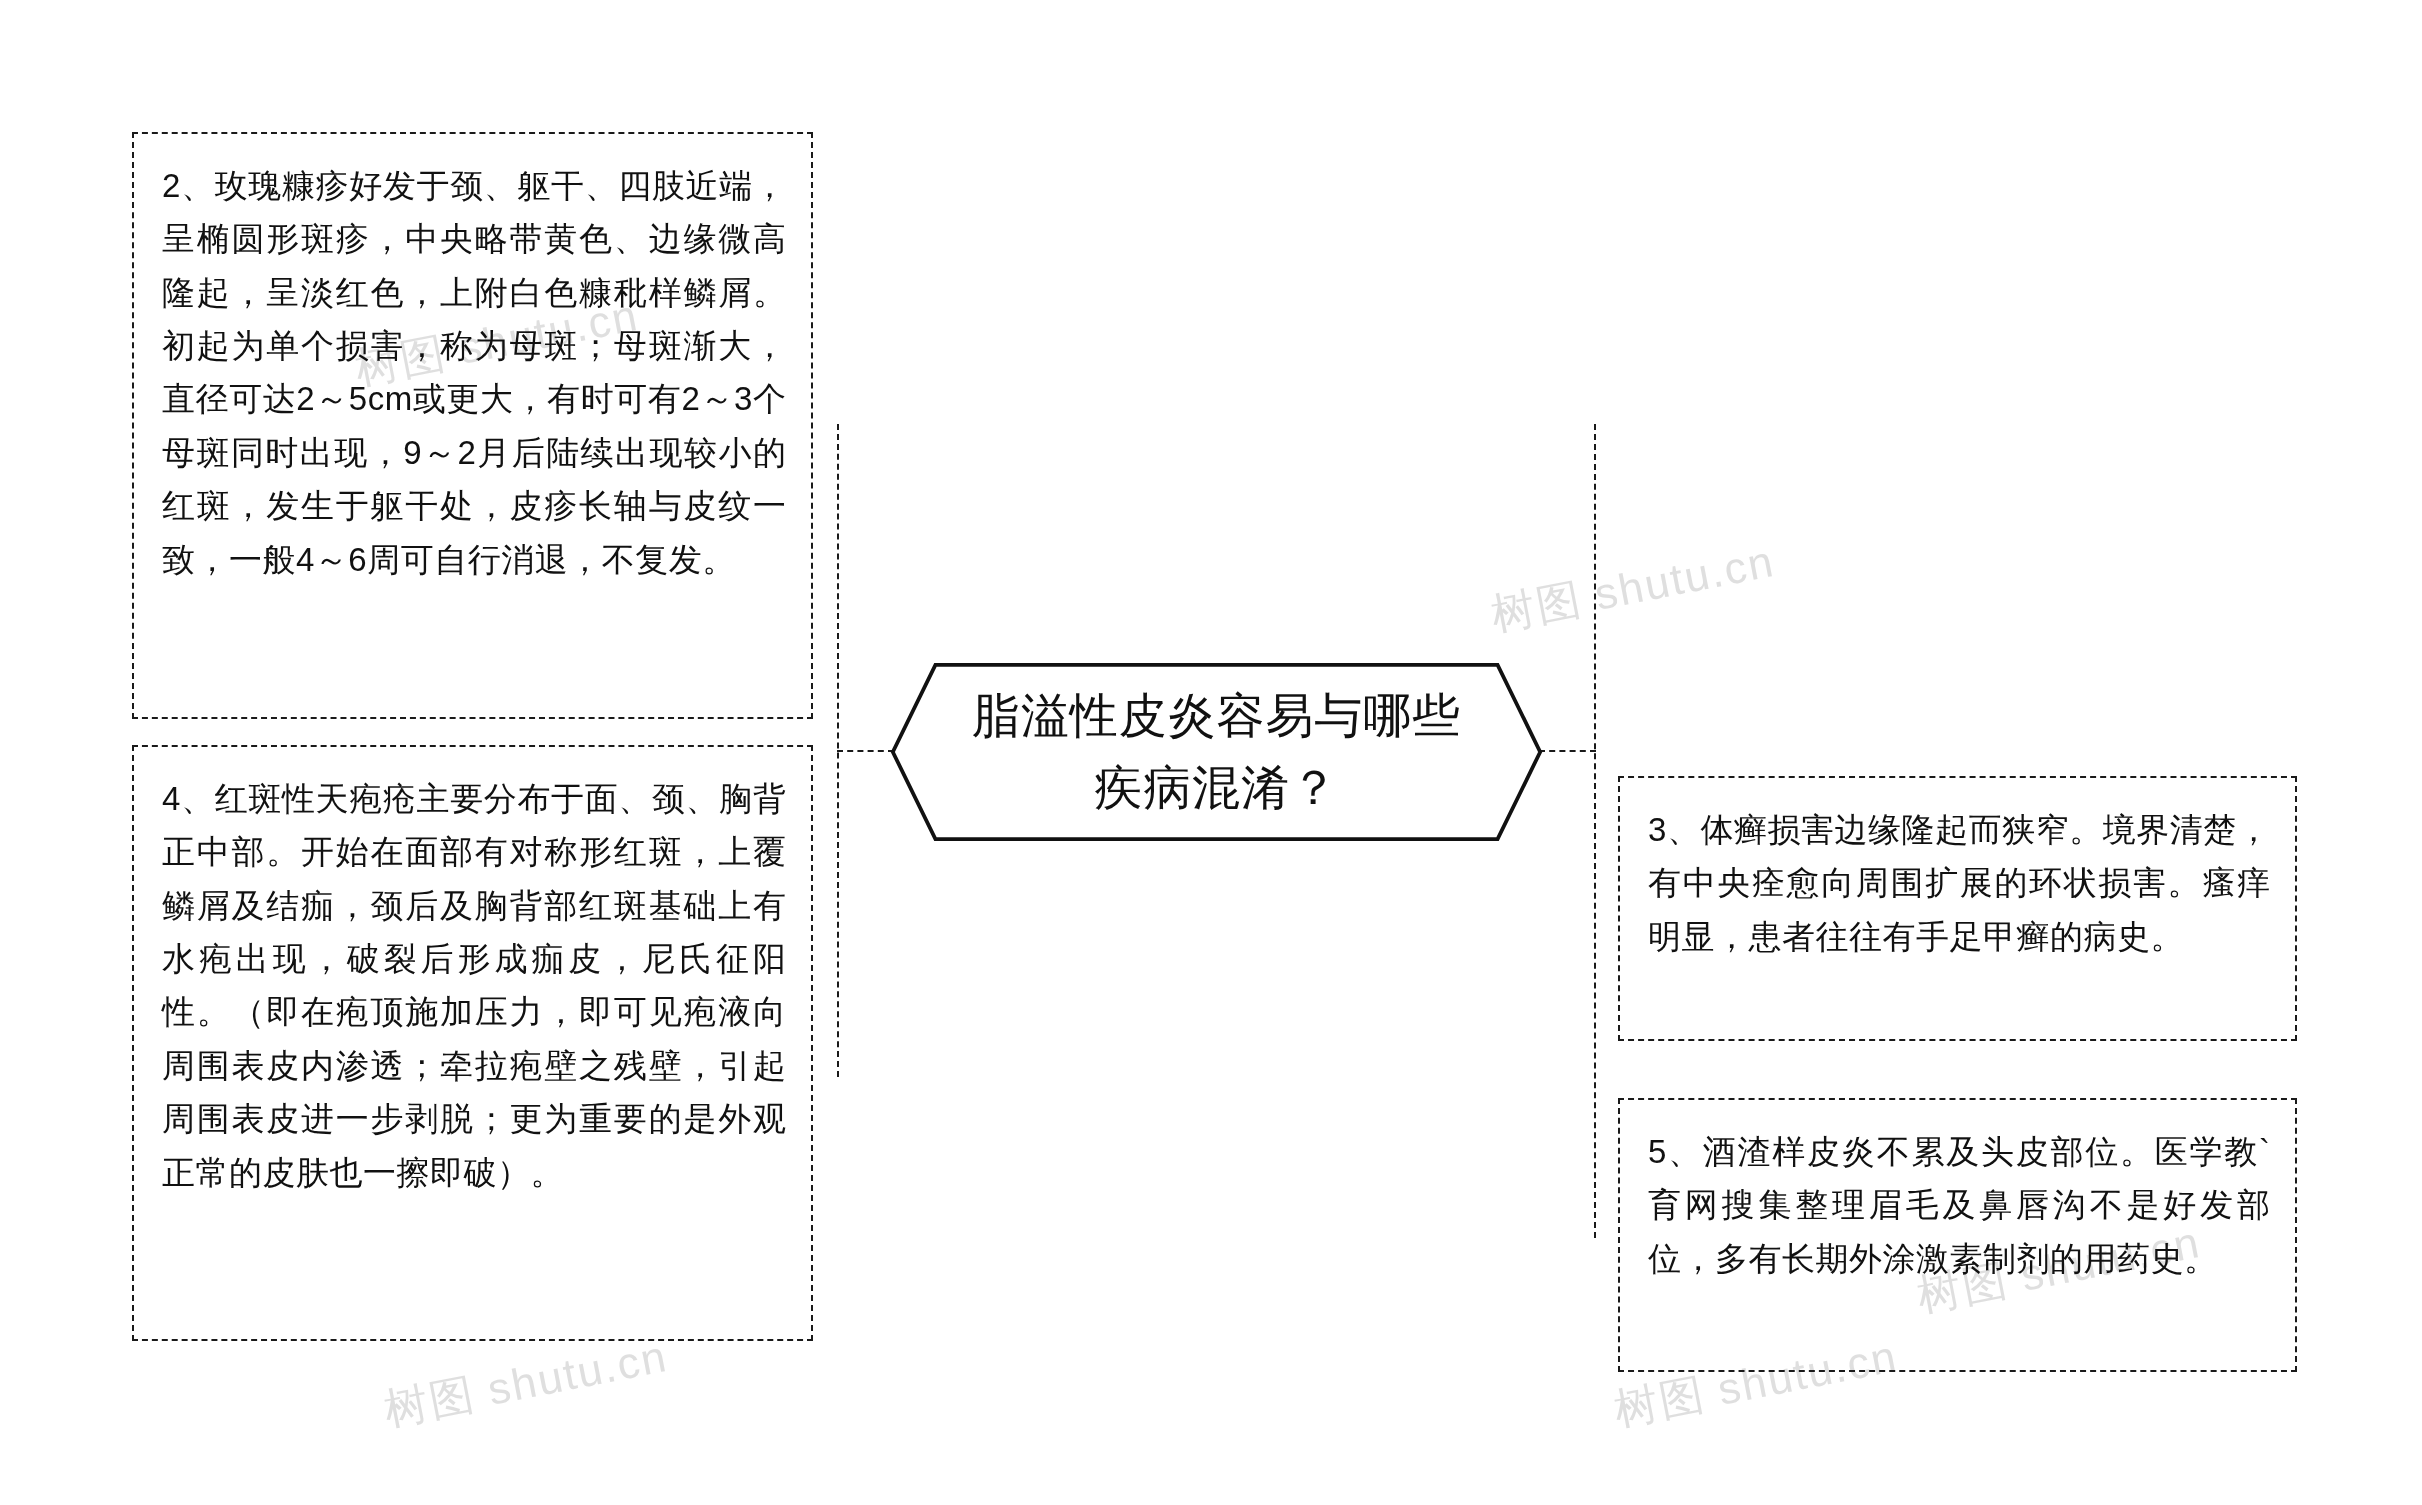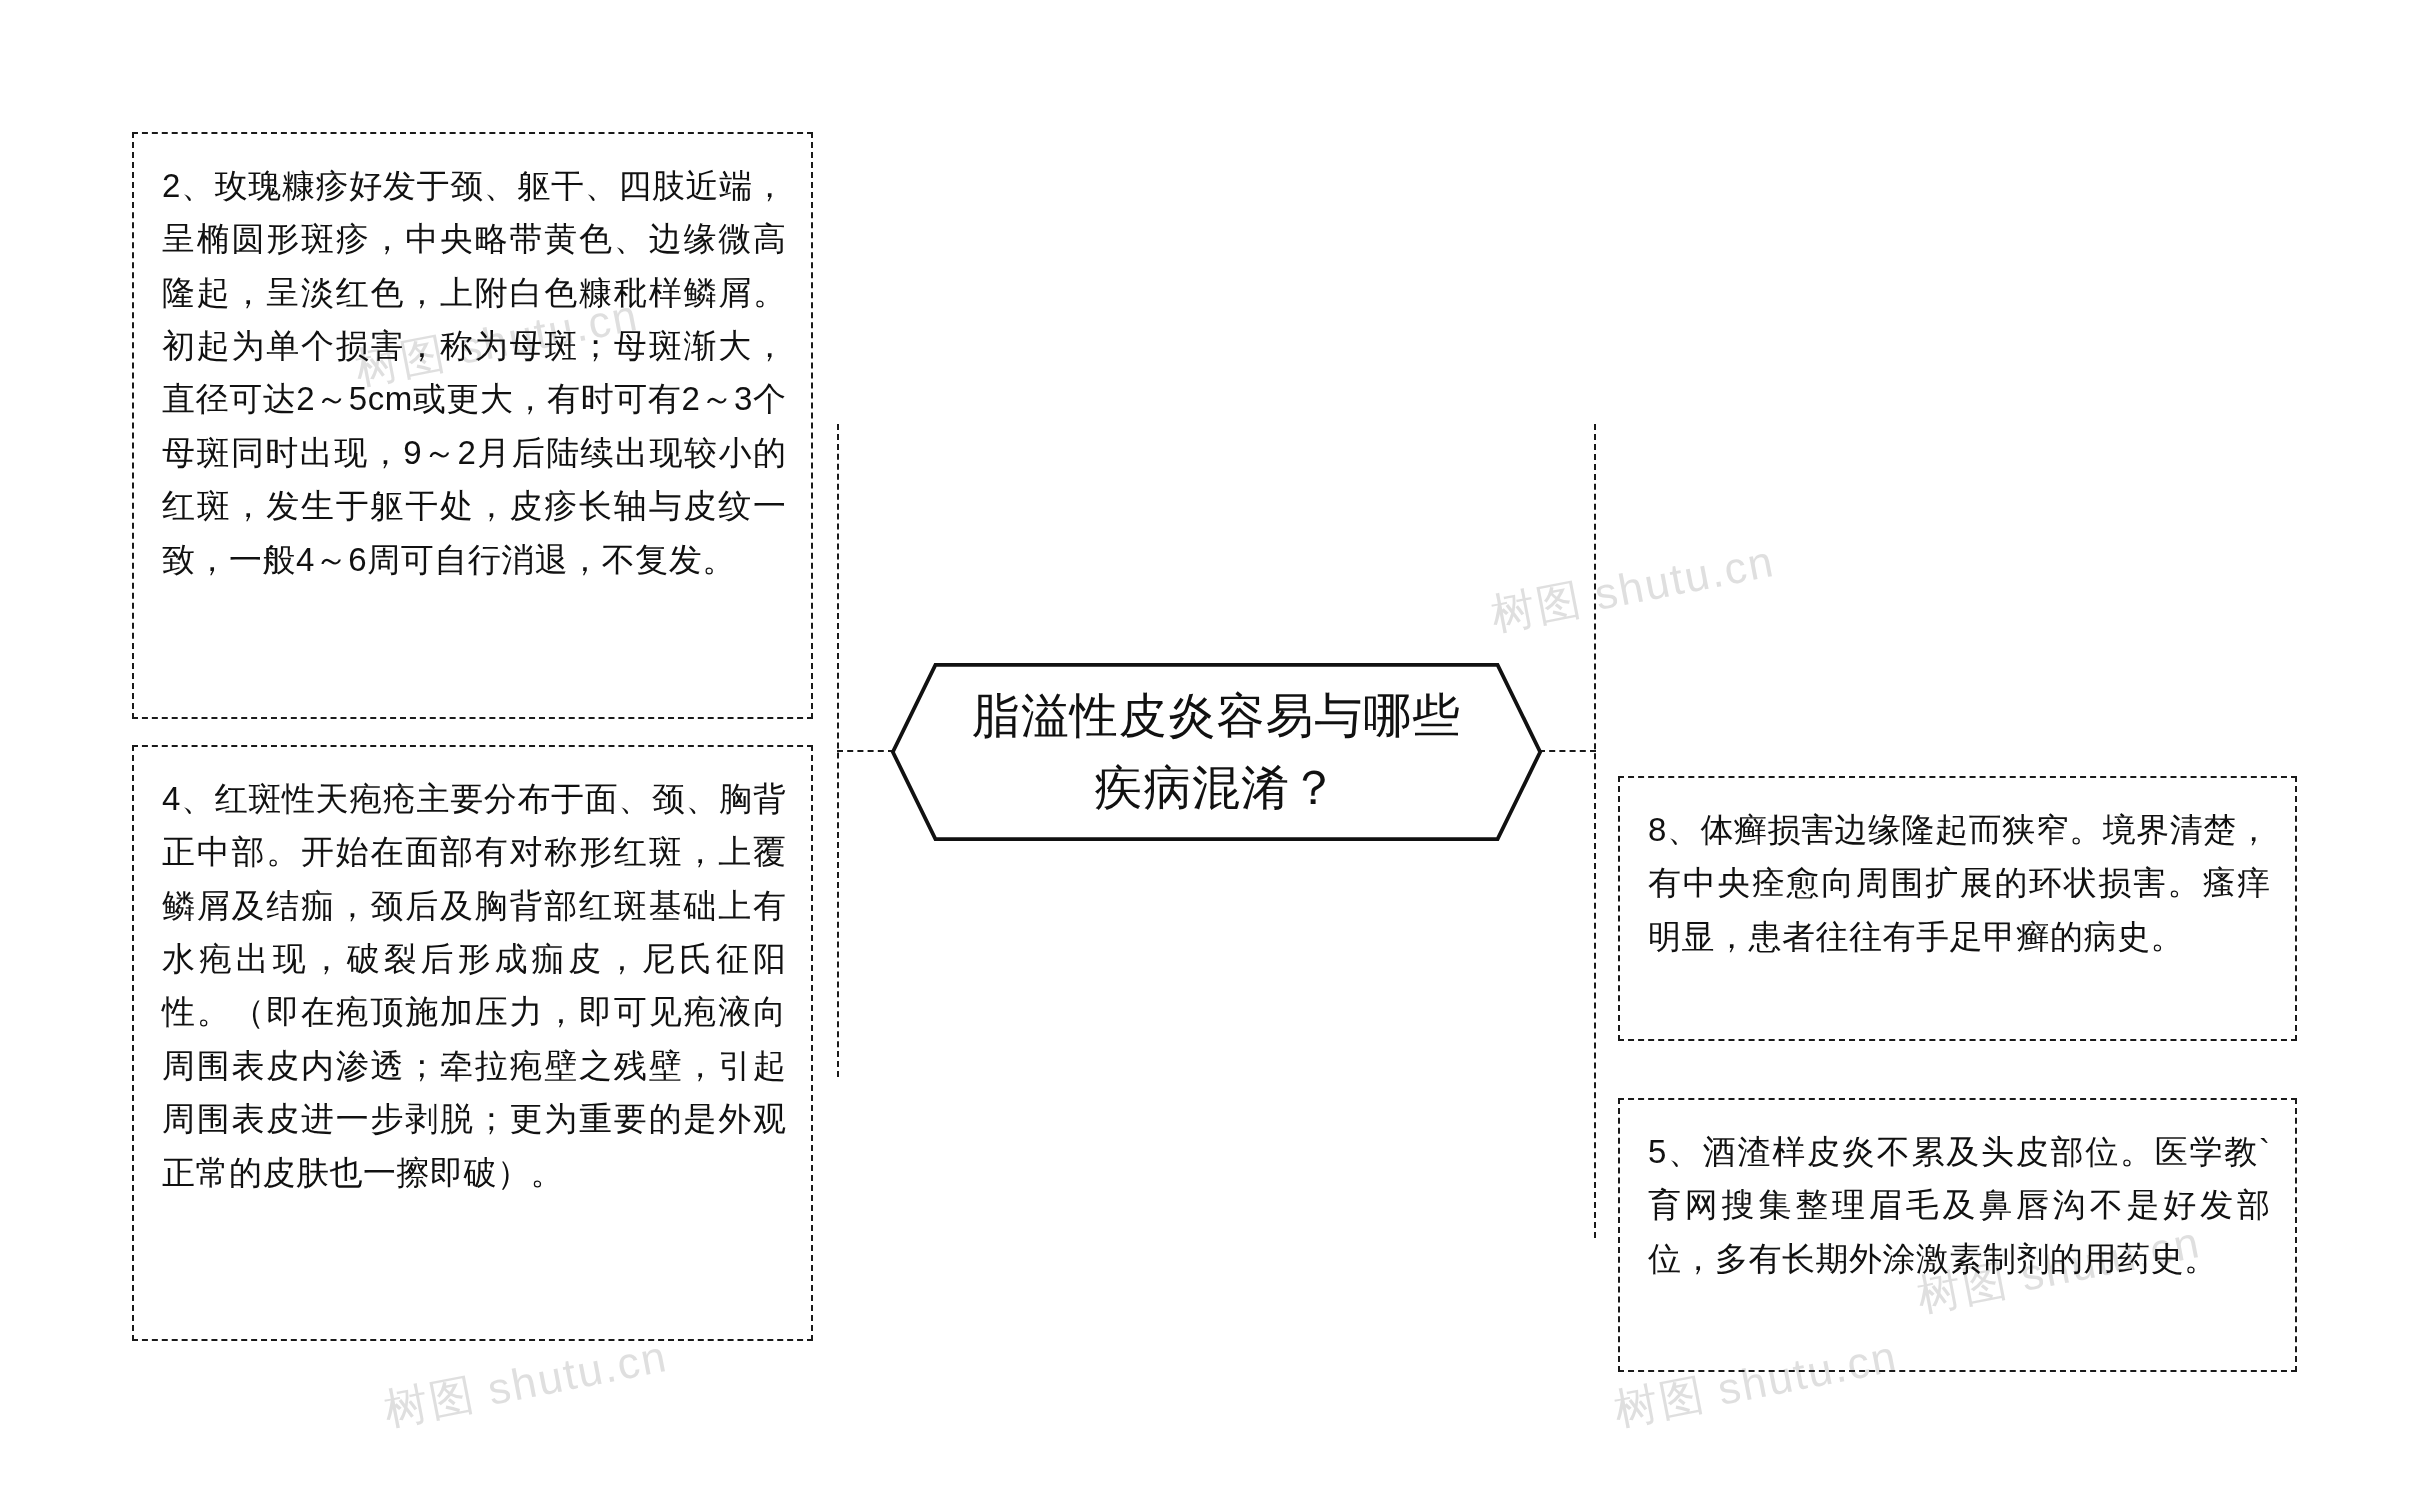--- a/index.html
+++ b/index.html
@@ -118,21 +118,21 @@
   <div class="note" style="left:132px; top:132px; width:681px; height:587px;">
     <p>2、玫瑰糠疹好发于颈、躯干、四肢近端，呈椭圆形斑疹，中央略带黄色、边缘微高隆起，呈淡红色，上附白色糠秕样鳞屑。初起为单个损害，称为母斑；母斑渐大，直径可达2～5cm或更大，有时可有2～3个母斑同时出现，9～2月后陆续出现较小的红斑，发生于躯干处，皮疹长轴与皮纹一致，一般4～6周可自行消退，不复发。</p>
   </div>
 
 
   <div class="note" style="left:132px; top:745px; width:681px; height:596px;">
     <p>4、红斑性天疱疮主要分布于面、颈、胸背正中部。开始在面部有对称形红斑，上覆鳞屑及结痂，颈后及胸背部红斑基础上有水疱出现，破裂后形成痂皮，尼氏征阳性。（即在疱顶施加压力，即可见疱液向周围表皮内渗透；牵拉疱壁之残壁，引起周围表皮进一步剥脱；更为重要的是外观正常的皮肤也一擦即破）。</p>
   </div>
 
   <div class="note" style="left:1618px; top:776px; width:679px; height:265px;">
-    <p>8、体癣损害边缘隆起而狭窄。境界清楚，有中央痊愈向周围扩展的环状损害。瘙痒明显，患者往往有手足甲癣的病史。</p>
+    <p>3、体癣损害边缘隆起而狭窄。境界清楚，有中央痊愈向周围扩展的环状损害。瘙痒明显，患者往往有手足甲癣的病史。</p>
   </div>
 
   <div class="note" style="left:1618px; top:1098px; width:679px; height:274px;">
     <p>5、酒渣样皮炎不累及头皮部位。医学教`育网搜集整理眉毛及鼻唇沟不是好发部位，多有长期外涂激素制剂的用药史。</p>
   </div>
 
   <div id="center-node">
     <svg viewBox="0 0 690 190" preserveAspectRatio="none">
       <polygon points="48,3 642,3 687,95 642,187 48,187 3,95" fill="#ffffff" stroke="#111111" stroke-width="4"></polygon>
     </svg>

